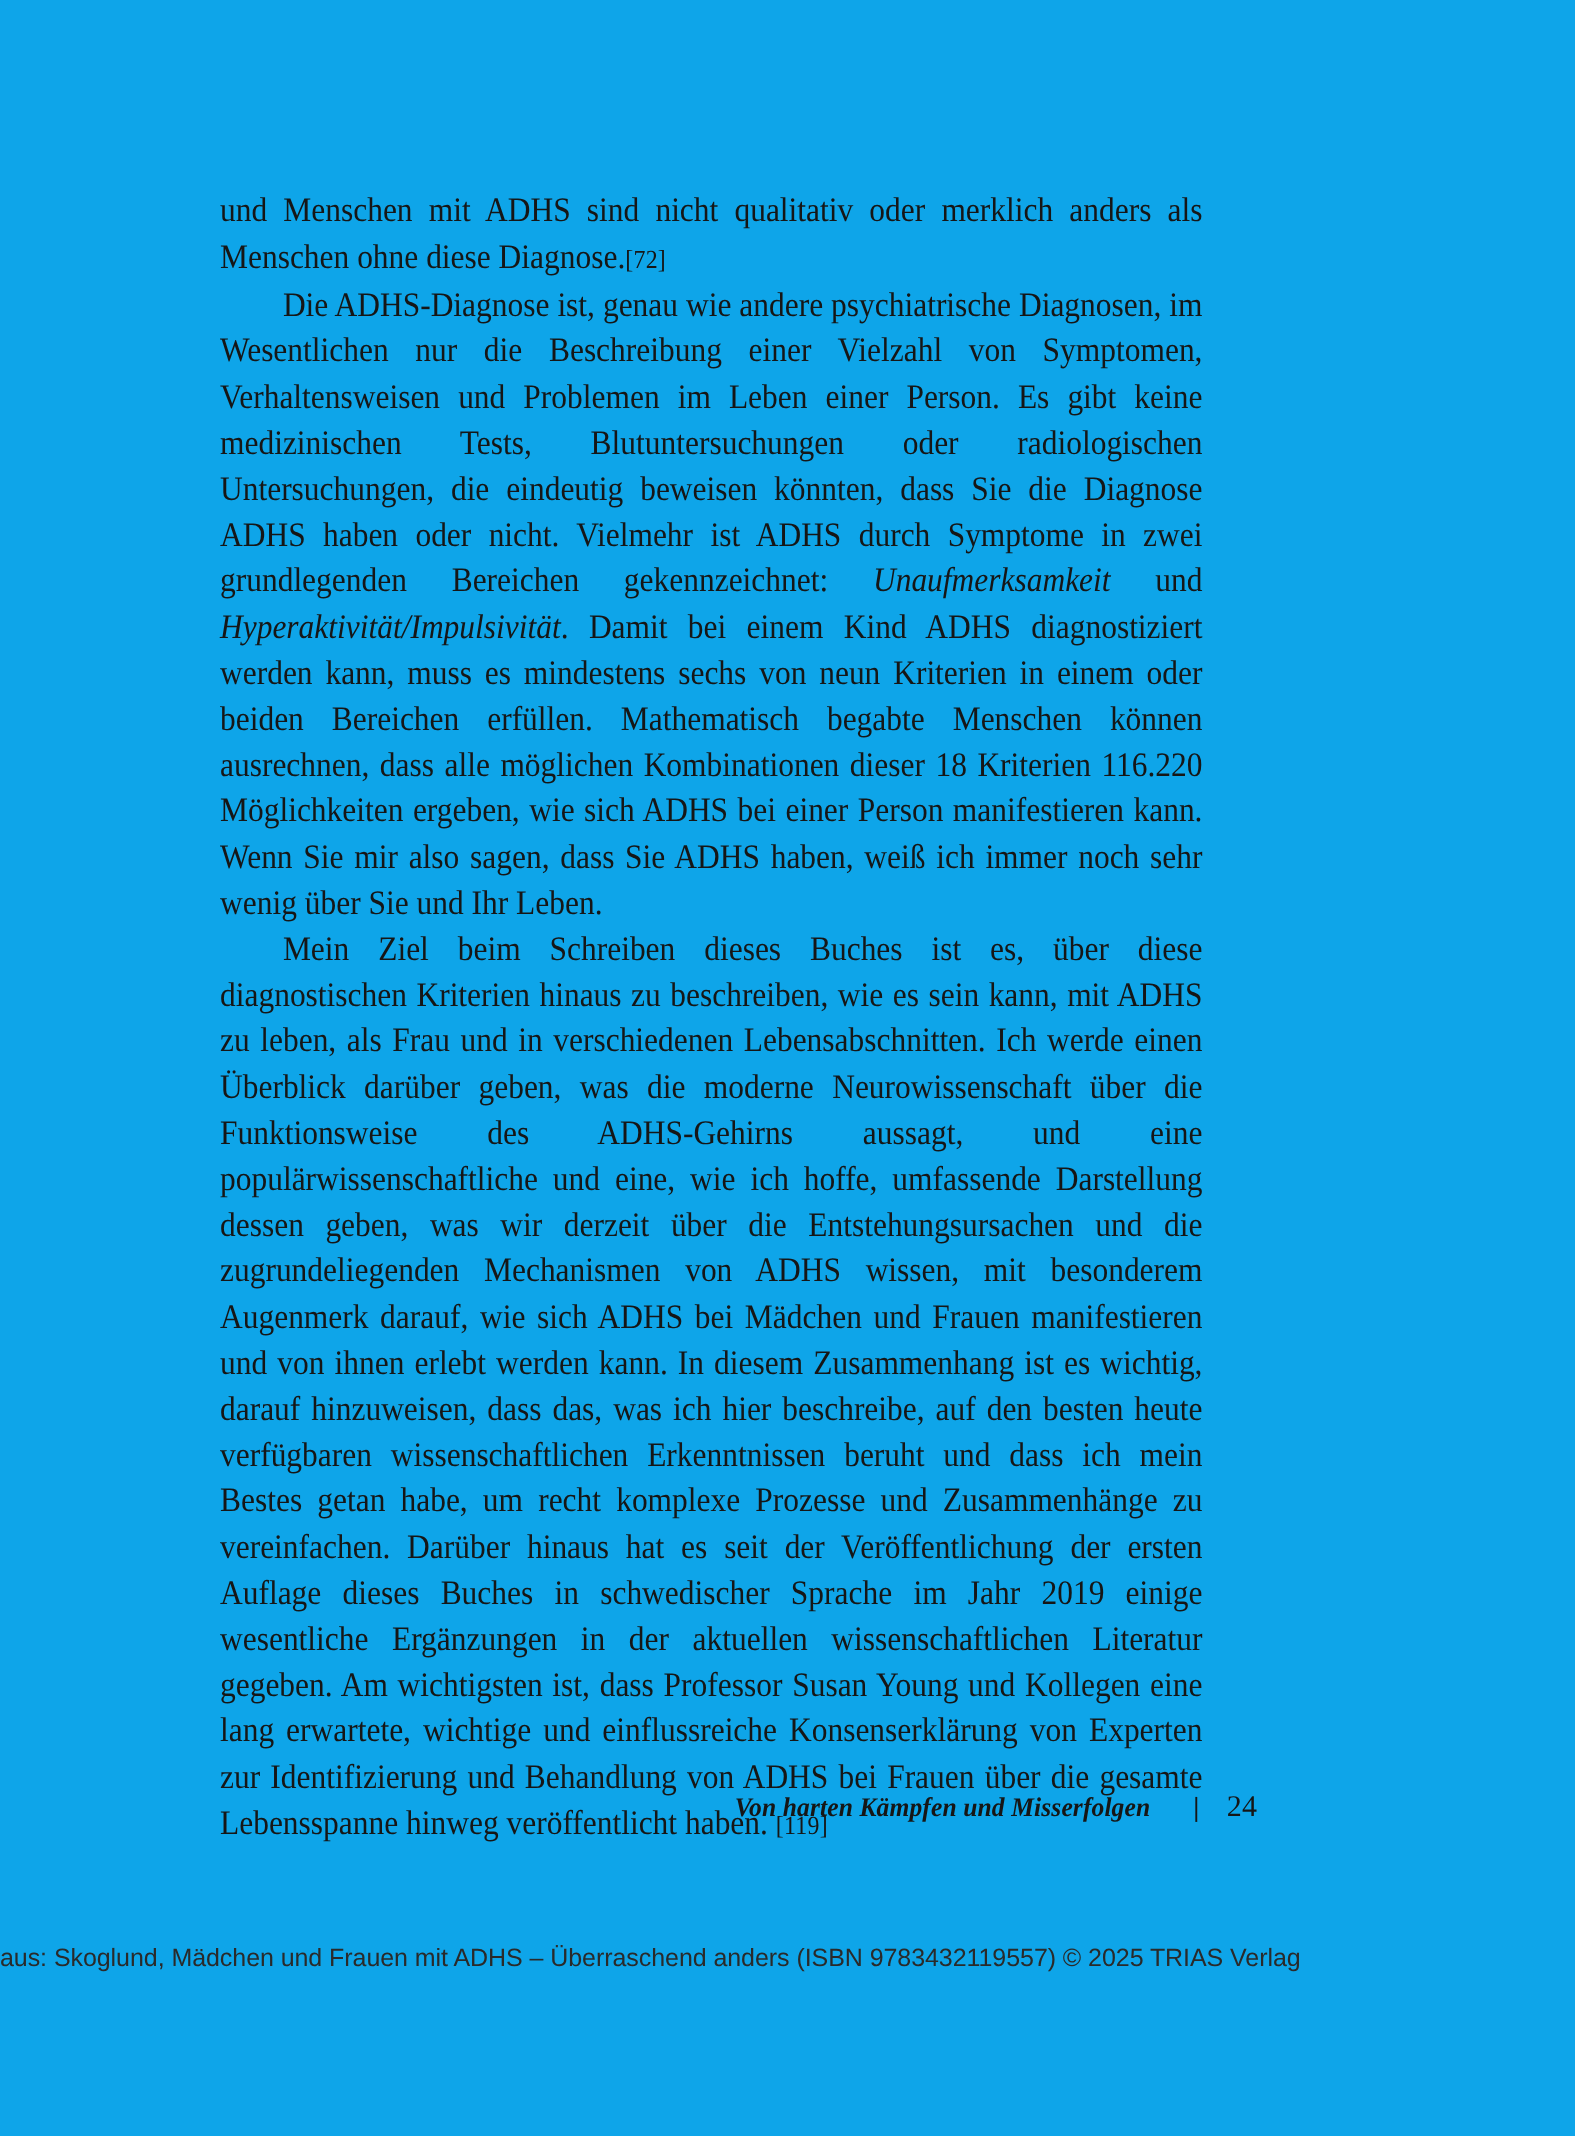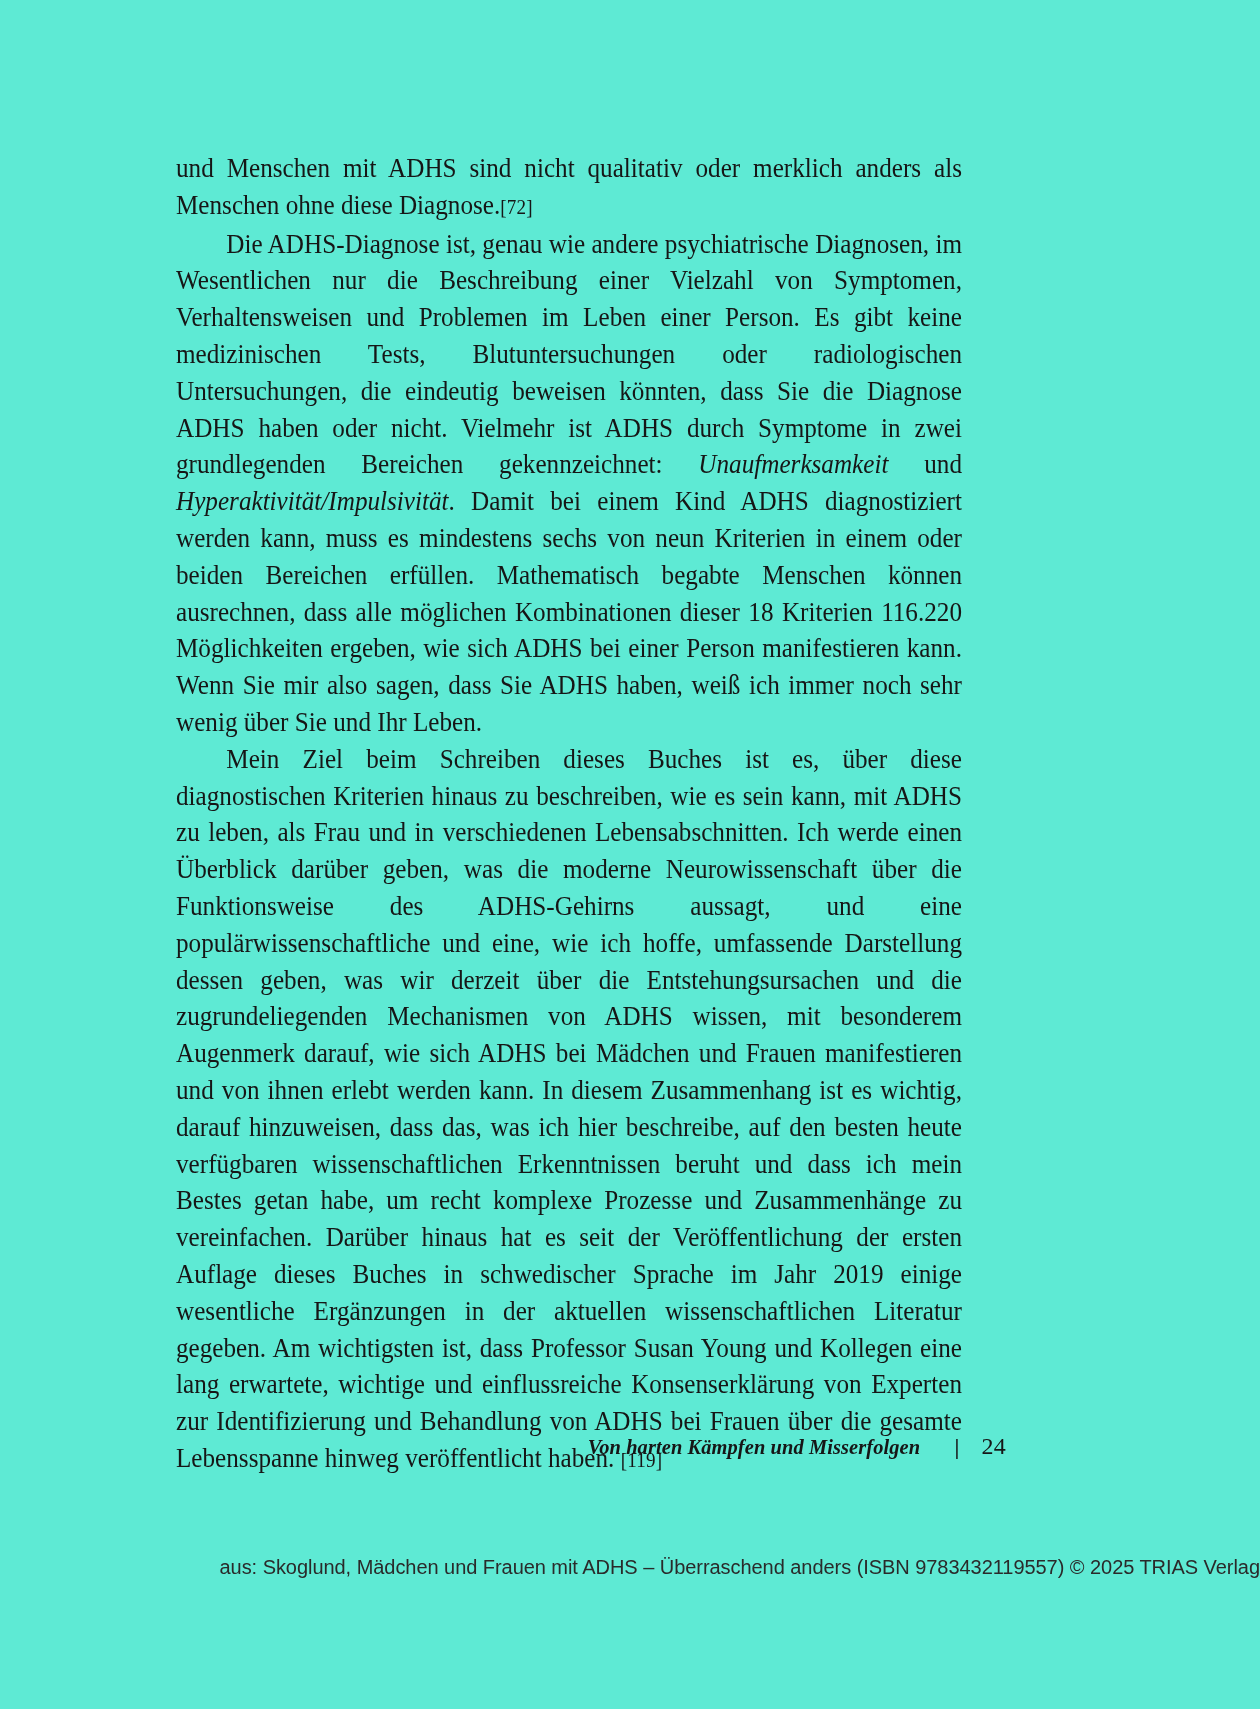--- a/index.html
+++ b/index.html
@@ -4,21 +4,21 @@
 <style>
   html, body {
     margin: 0;
     padding: 0;
     background: #ffffff;
   }
   .page {
     position: relative;
     width: 1260px;
     height: 1709px;
-    background: #5eead4;
+    background: #0ea5e9;
     overflow: hidden;
   }
   .textblock {
     position: absolute;
     left: 176px;
     top: 150px;
     width: 786px;
     font-family: "Liberation Serif", "DejaVu Serif", serif;
     font-size: 27.5px;
     line-height: 36.8px;
@@ -77,21 +77,21 @@
   }
   .runpage {
     font-size: 24px;
     letter-spacing: 0.3px;
   }
   .imprint {
     position: absolute;
     left: 0;
     top: 1556px;
     width: 1260px;
-    text-align: right;
+    text-align: left;
     font-family: "Liberation Sans", "DejaVu Sans", sans-serif;
     font-size: 20px;
     color: #2a2a2a;
     letter-spacing: -0.05px;
   }
 </style>
 </head>
 <body>
 
 <div class="page">

